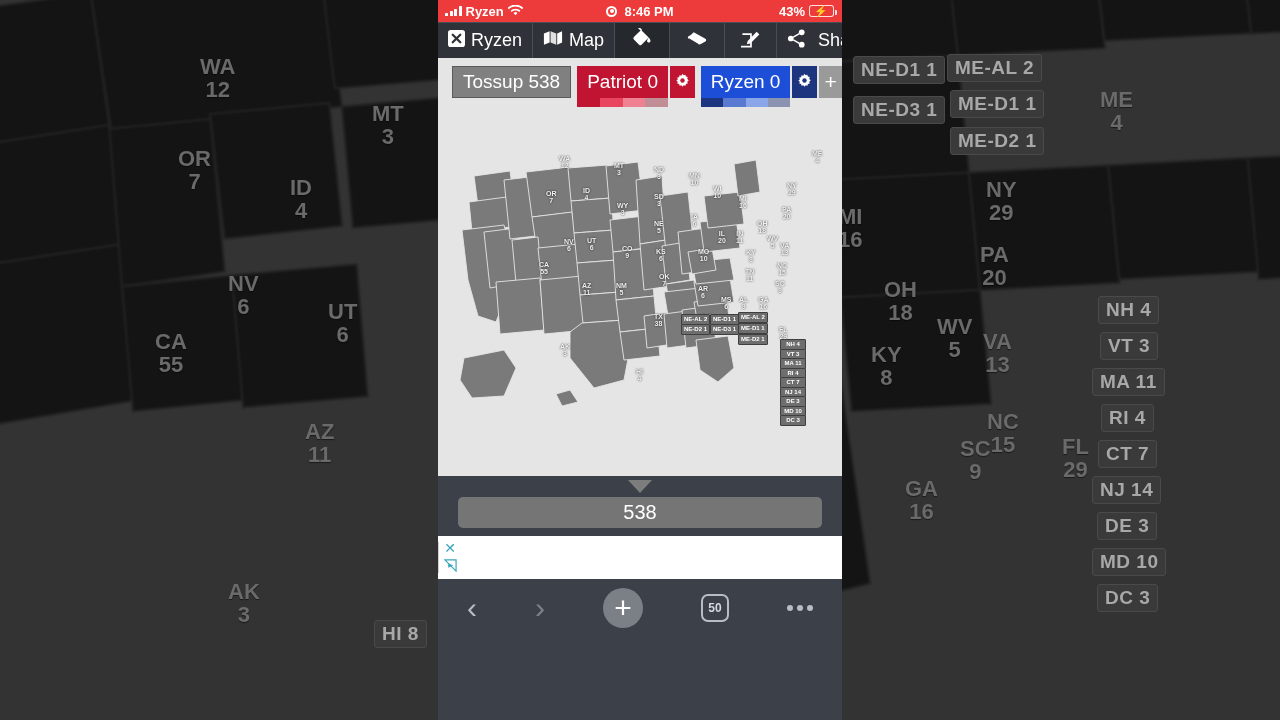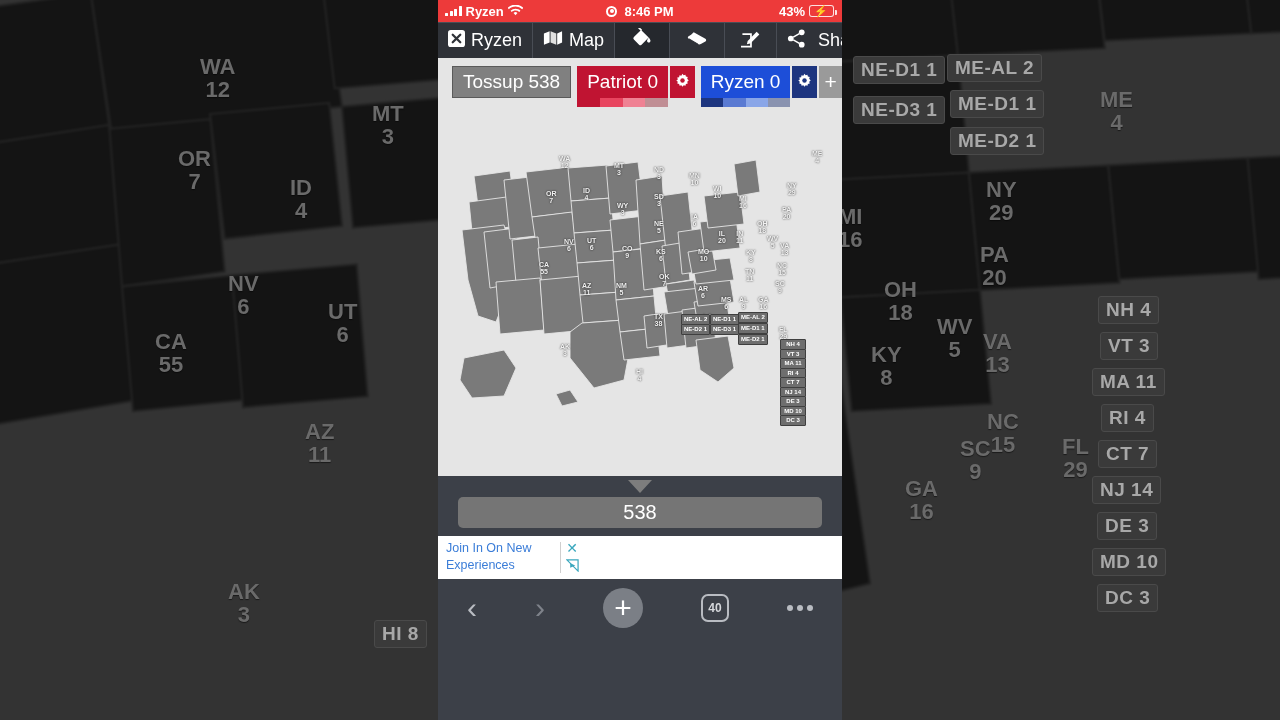--- a/index.html
+++ b/index.html
@@ -559,37 +559,36 @@
   </div>
 
   <div id="sliderarea">
     <div id="arrow"></div>
     <div id="slider">
       <span>538</span>
     </div>
   </div>
 
   <div id="ad">
-    <div id="ad-title">Join In On New Experiences</div>
     <div id="ad-div"></div>
     <div id="ad-icons">
       <span style="font-size:14px;line-height:1;">✕</span>
       <span>
         <svg width="13" height="13" viewBox="0 0 14 14">
             <path d="M1 1h12v12Z" fill="none" stroke="#3aa7bd" stroke-width="1.3"></path>
             <path d="M4.5 4.5 10 7l-5.5 2.5Z" fill="#3aa7bd"></path>
           </svg>
       </span>
     </div>
   </div>
 
   <div id="bottombar">
     <span class="bb chev">‹</span>
     <span class="bb chev dim">›</span>
     <span class="bb" id="bb-plus">+</span>
-    <span class="bb" id="bb-tabs">40</span>
+    <span class="bb" id="bb-tabs">50</span>
     <span class="bb dots">
         <i></i>
         <i></i>
         <i></i>
       </span>
   </div>
 </div>
 
 </body></html>

